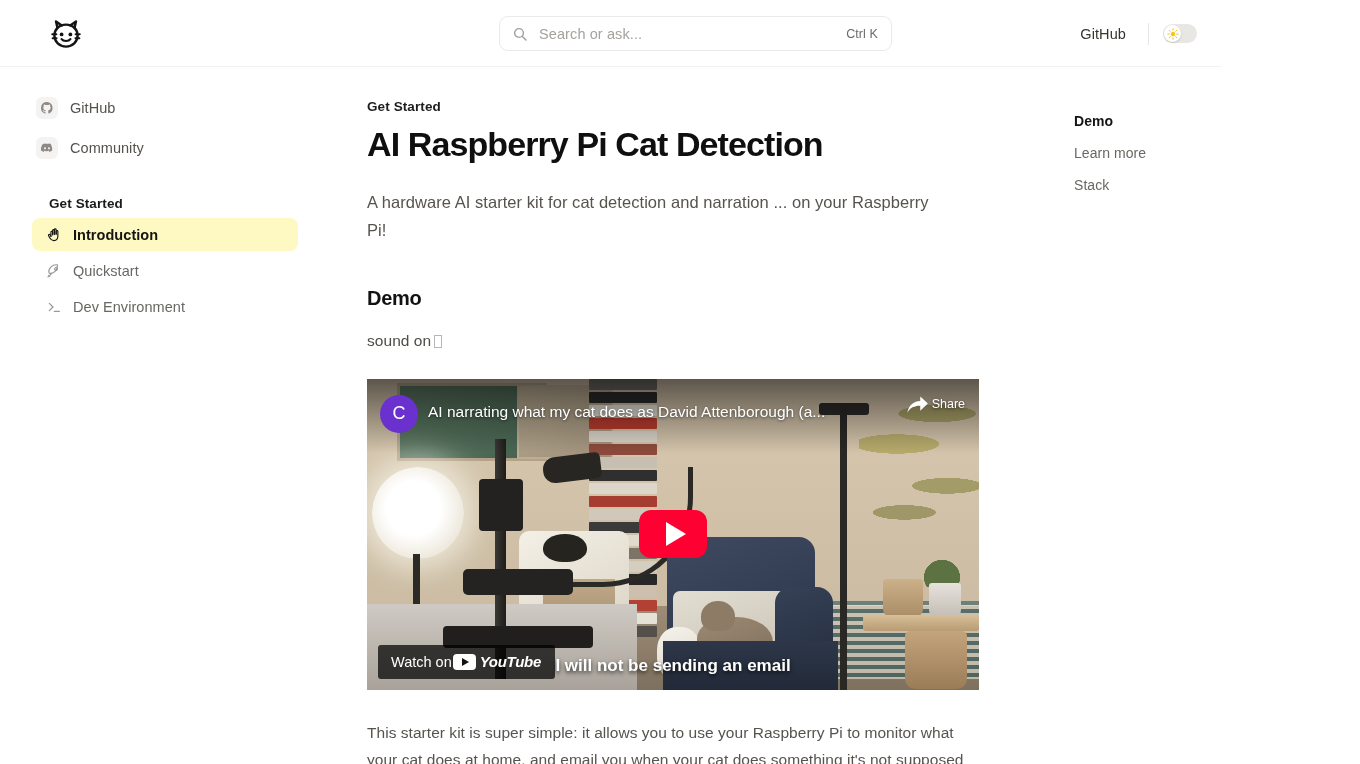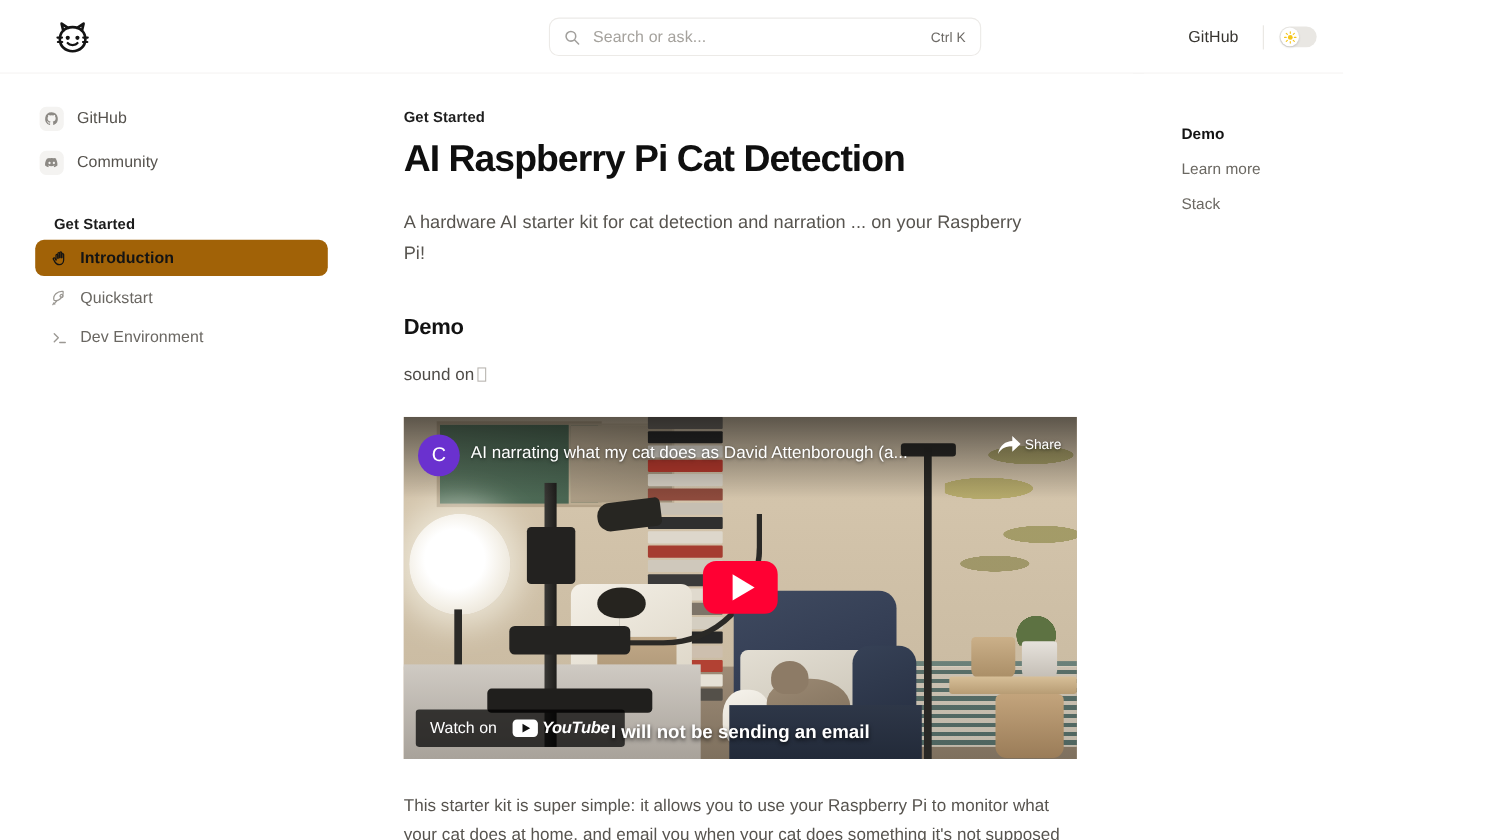--- a/index.html
+++ b/index.html
@@ -95,21 +95,21 @@
   .side-section-title {
     font-size: 13.5px; font-weight: 700; color: #1b1b1b;
     margin: 31px 0 7px 17px; letter-spacing: .1px;
   }
 
   .nav-item {
     display: flex; align-items: center; gap: 11px;
     height: 33px; padding: 0 12px 0 13px;
     border-radius: 8px; cursor: pointer; margin-bottom: 3px;
   }
-  .nav-item.active { background: #a16207; align-items: center; }
+  .nav-item.active { background: #fef9c3; align-items: center; }
   .nav-item .nav-ico {
     width: 17px; height: 17px; flex: 0 0 17px;
     display: flex; align-items: center; justify-content: center;
   }
   .nav-label { font-size: 14.5px; color: #6a6762; letter-spacing: .05px; }
   .nav-item.active .nav-label { color: #141414; font-weight: 700; }
 
   
   .main {
     position: absolute; top: 67px; left: 330px;
@@ -361,21 +361,21 @@
     width: 0; height: 0;
     border-left: 20px solid #fff;
     border-top: 12px solid transparent;
     border-bottom: 12px solid transparent;
     margin-left: 5px;
   }
   .yt-watch {
     position: absolute; left: 11px; bottom: 11px;
     height: 34px; padding: 0 14px 0 13px;
     background: rgba(0,0,0,.72); border-radius: 3px;
-    display: flex; align-items: center; gap: 14px; cursor: pointer;
+    display: flex; align-items: center; gap: 1px; cursor: pointer;
   }
   .yt-watch-label { color: #fff; font-size: 14.5px; }
   .yt-logo { display: flex; align-items: center; gap: 4px; font-style: italic; }
   .yt-logo-box {
     width: 23px; height: 16px; background: #fff; border-radius: 4px;
     display: flex; align-items: center; justify-content: center;
   }
   .yt-logo-tri {
     width: 0; height: 0;
     border-left: 7px solid #111;

